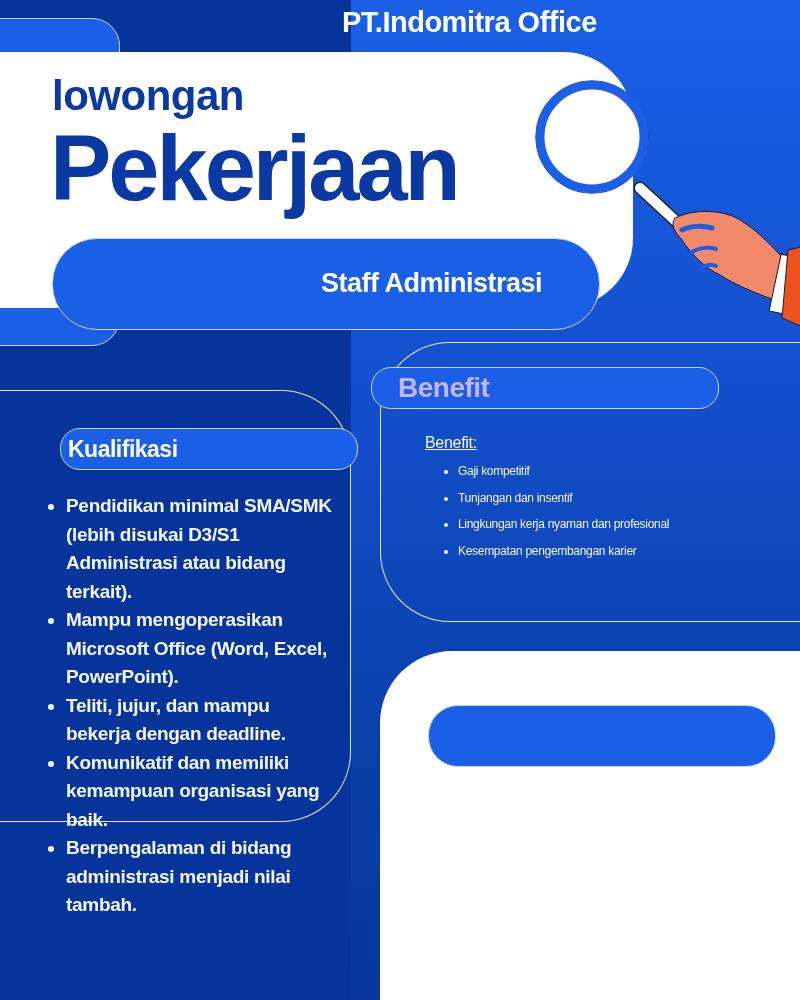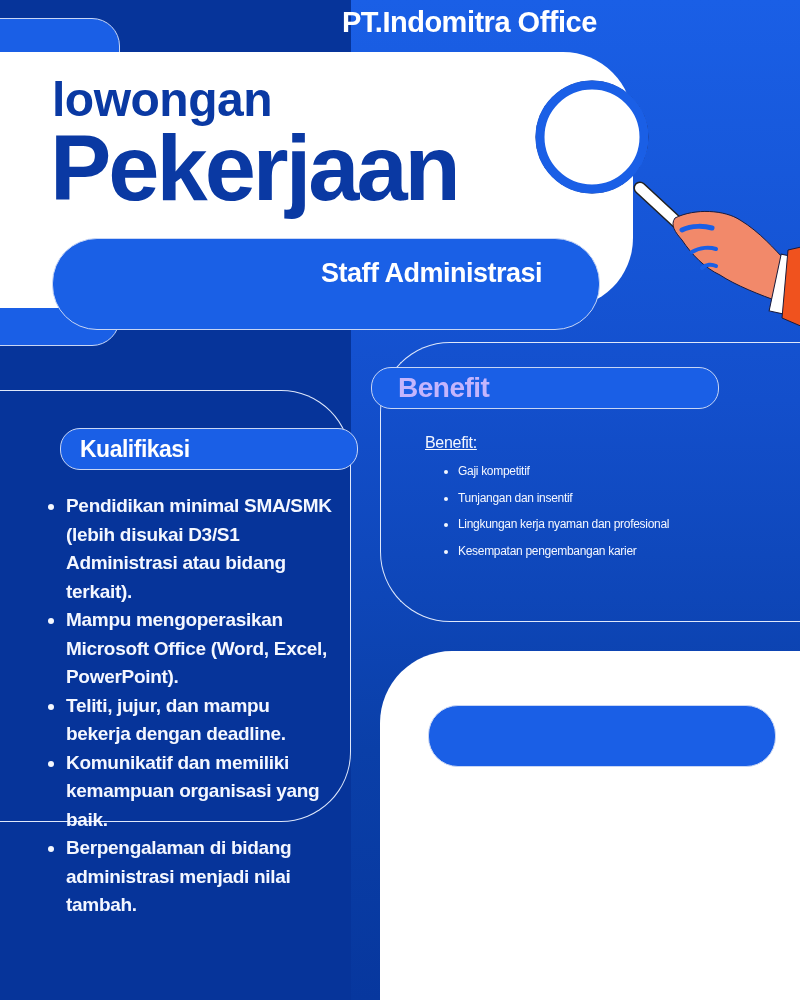--- a/index.html
+++ b/index.html
@@ -3,28 +3,28 @@
 <meta charset="utf-8">
 <style>
   html, body { margin: 0; padding: 0; }
   body { width: 800px; height: 1000px; position: relative; overflow: hidden; font-family: "Liberation Sans", sans-serif; background: #06359a; }
   .abs { position: absolute; }
   .left-bg { left: 0; top: 0; width: 351px; height: 1000px; background: #06349a; }
   .right-bg { left: 351px; top: 0; width: 449px; height: 1000px; background: linear-gradient(180deg, #1a5fe6 0%, #134fcc 40%, #0a3fa8 75%, #07379e 100%); }
   .tl-tab { left: -20px; top: 18px; width: 138px; height: 60px; background: #1a5fe6; border: 1px solid #c8d6f5; border-radius: 0 28px 0 0; }
   .company { left: 342px; top: 6px; font-size: 29px; font-weight: bold; color: #ffffff; letter-spacing: -0.5px; }
   .hero { left: 0; top: 52px; width: 633px; height: 256px; background: #ffffff; border-radius: 0 70px 70px 0; }
-  .title-small { left: 52px; top: 72px; font-size: 48px; font-weight: bold; color: #0a39a3; letter-spacing: -0.5px; }
+  .title-small { left: 52px; top: 72px; font-size: 42px; font-weight: bold; color: #0a39a3; letter-spacing: -0.5px; }
   .title-big { left: 50px; top: 120px; font-size: 92px; font-weight: bold; color: #0a39a3; letter-spacing: -3px; line-height: 1.05; text-align: center; }
   .blue-strip-left { left: -20px; top: 296px; width: 138px; height: 48px; background: #1a5fe6; border: 1px solid #c8d6f5; border-radius: 0 0 28px 0; }
   .job-pill { left: 52px; top: 238px; width: 546px; height: 90px; background: #1a60e6; border: 1px solid #c8d6f5; border-radius: 45px; }
-  .job-label { left: 52px; top: 228px; width: 490px; height: 90px; display: flex; align-items: center; justify-content: flex-end; font-size: 27px; font-weight: bold; color: #ffffff; letter-spacing: -0.5px; }
+  .job-label { left: 52px; top: 238px; width: 490px; height: 90px; display: flex; align-items: center; justify-content: flex-end; font-size: 27px; font-weight: bold; color: #ffffff; letter-spacing: -0.5px; }
   .qual-frame { left: -30px; top: 390px; width: 380px; height: 430px; border: 1.5px solid #dfe8fb; border-radius: 0 70px 70px 0; border-left: none; }
   .qual-pill { left: 60px; top: 428px; width: 296px; height: 40px; background: #1a5fe6; border: 1px solid #c8d6f5; border-radius: 20px; }
-  .qual-label { left: 80px; top: 432px; font-size: 23px; font-weight: bold; color: #ffffff; line-height: 34px; letter-spacing: -0.5px; }
+  .qual-label { left: 68px; top: 432px; font-size: 23px; font-weight: bold; color: #ffffff; line-height: 34px; letter-spacing: -0.5px; }
   .qual-list { left: 44px; top: 492px; width: 270px; margin: 0; padding: 0 0 0 22px; color: #f4f7ff; font-size: 19px; line-height: 28.5px; letter-spacing: -0.3px; font-weight: bold; }
   .qual-list li { padding-left: 0; }
   .ben-frame { left: 380px; top: 342px; width: 460px; height: 278px; border: 1.5px solid #dfe8fb; border-radius: 70px 0 0 70px; border-right: none; }
   .ben-pill { left: 371px; top: 367px; width: 346px; height: 40px; background: #1a5fe6; border: 1px solid #c8d6f5; border-radius: 20px; }
   .ben-label { left: 398px; top: 371px; font-size: 28px; font-weight: bold; color: #c4b5fd; line-height: 34px; letter-spacing: -0.5px; }
   .ben-intro { left: 425px; top: 434px; font-size: 16px; color: #f4f7ff; letter-spacing: -0.3px; text-decoration: underline; }
   .ben-list { left: 438px; top: 458px; width: 340px; margin: 0; padding: 0 0 0 20px; color: #f4f7ff; font-size: 12px; line-height: 26.5px; letter-spacing: -0.3px; }
   .white-card { left: 380px; top: 651px; width: 460px; height: 400px; background: #ffffff; border-radius: 72px 0 0 0; }
   .empty-pill { left: 428px; top: 705px; width: 346px; height: 60px; background: #1a5fe6; border: 1px solid #c8d6f5; border-radius: 30px; }
   .hand-svg { left: 520px; top: 70px; width: 280px; height: 270px; }

